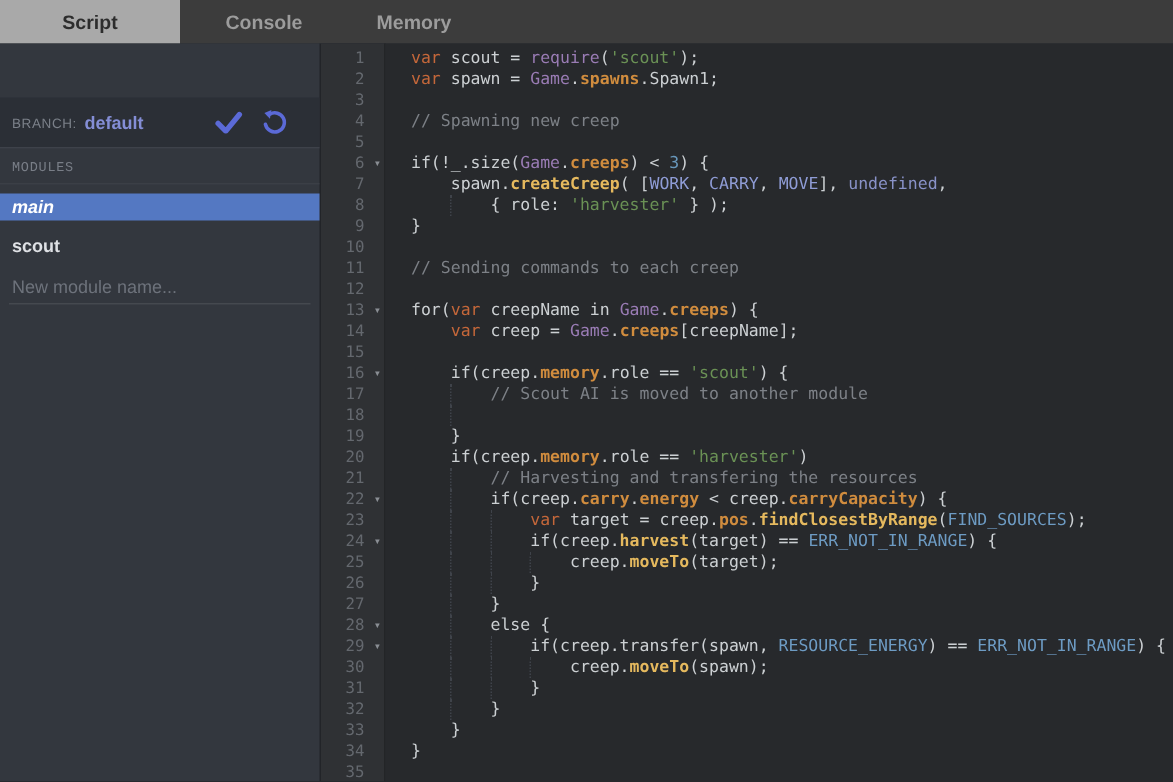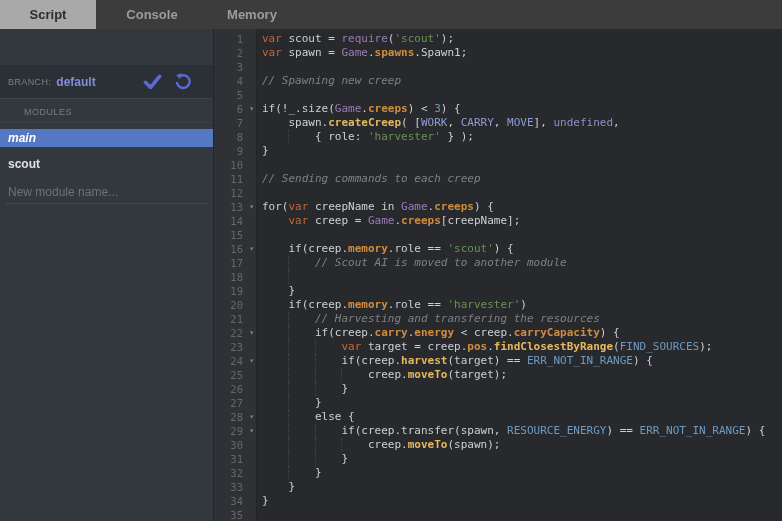--- a/index.html
+++ b/index.html
@@ -4,39 +4,39 @@
 <style>
   * { margin:0; padding:0; box-sizing:border-box; }
   html,body { width:782px; height:521px; overflow:hidden; background:#27292c;
               font-family:"Liberation Sans", sans-serif; }
 
   
   .tabbar { height:29px; background:#3c3c3c; display:flex; }
   .tab { height:29px; display:flex; align-items:center; justify-content:center;
          font-size:13px; font-weight:bold; color:#9c9c9c; cursor:pointer; }
   .tab.active { background:#a9a9a9; color:#2d2d2d; }
-  .tab-script { width:96px; }
+  .tab-script { width:120px; }
   .tab-console { width:112px; }
   .tab-memory { width:88px; }
 
   
   .main { display:flex; height:492px; }
 
   
   .sidebar { width:214px; background:#33373e; border-right:1px solid #222428;
              display:flex; flex-direction:column; }
   .branch-row { height:34px; background:#2b2f36; border-bottom:1px solid #3e424a;
                 display:flex; align-items:center; padding:0 8px;margin-top:36px; }
   .branch-label { font-size:9px; color:#7b8089; letter-spacing:.4px; margin-right:5px; }
   .branch-name { font-size:12px; font-weight:bold; color:#848ed6; cursor:pointer; }
   .branch-icons { margin-left:auto; display:flex; align-items:center; gap:12px; padding-right:14px; }
   .branch-icons svg { display:block; cursor:pointer; }
 
-  .modules-header { padding:8px 8px 5px 24px; font-size:9px; letter-spacing:.5px;
-                    color:#797e87; border-bottom:1px solid #3b3f46; }
+  .modules-header { padding:8px 8px 5px 8px; font-size:9px; letter-spacing:.5px;
+                    color:#797e87; border-bottom:1px solid #3b3f46;font-family:Liberation Mono, monospace; }
   .module-row { height:18px; line-height:18px; padding-left:8px; font-size:12px;
                 font-weight:bold; color:#dfe1e5; margin-top:6px; cursor:pointer; }
   .module-row.selected { background:#5478c2; color:#ffffff;font-style:italic; }
   .module-row.scout { margin-top:8px; }
   .new-module { margin:9px 6px 0 6px; }
   .new-module input { width:201px; background:transparent; border:none;
                       border-bottom:1px solid #45494f; color:#c7cbd2; font-size:12px;
                       padding:2px 2px 4px 2px; outline:none;
                       font-family:"Liberation Sans", sans-serif; }
   .new-module input::placeholder { color:#6d727b; }
@@ -46,28 +46,28 @@
   .gutter { width:43px; background:#2f3134; border-right:1px solid #232527;
             padding-top:3px; }
   .gutter-line { position:relative; height:14px; line-height:14px;
                  font-family:"DejaVu Sans Mono", monospace; font-size:10.5px;
                  color:#64686e; text-align:right; padding-right:13px; }
   .gutter-line .fold { position:absolute; right:2px; top:0; font-size:8px;
                        color:#8a8e94; cursor:pointer; }
   .code { flex:1; padding:3px 0 0 5px; overflow:hidden; cursor:text; }
   .code-line { position:relative; height:14px; line-height:14px; white-space:pre;
                font-family:"DejaVu Sans Mono", monospace; font-size:11px;
-               color:var(--d,#ccd0d3); }
+               color:var(--d,#ccd0d3);margin-left:12px; }
   .guide { position:absolute; top:0; bottom:0; width:0;
            border-left:1px dotted #3f434a; }
 
   .tok-d    { color:var(--d,#ccd0d3); }
   .tok-kw   { color:var(--kw,#c4673a); }
   .tok-str  { color:var(--str,#6a9155); }
-  .tok-com  { color:var(--com,#7d8187);font-style:italic; }
+  .tok-com  { color:var(--com,#7d8187); }
   .tok-glob { color:var(--glob,#9a7cb5); }
   .tok-prop { color:var(--prop,#d08c3e); font-weight:bold; }
   .tok-fn   { color:var(--fn,#e5b95e); font-weight:bold; }
   .tok-num  { color:var(--num,#6897bb); }
   .tok-const{ color:var(--const,#8f9cd6); }
   .tok-undef{ color:var(--undef,#8992c8); }
   .tok-cst2 { color:var(--cst2,#6d9bc3); }
 </style>
 </head>
 <body>

